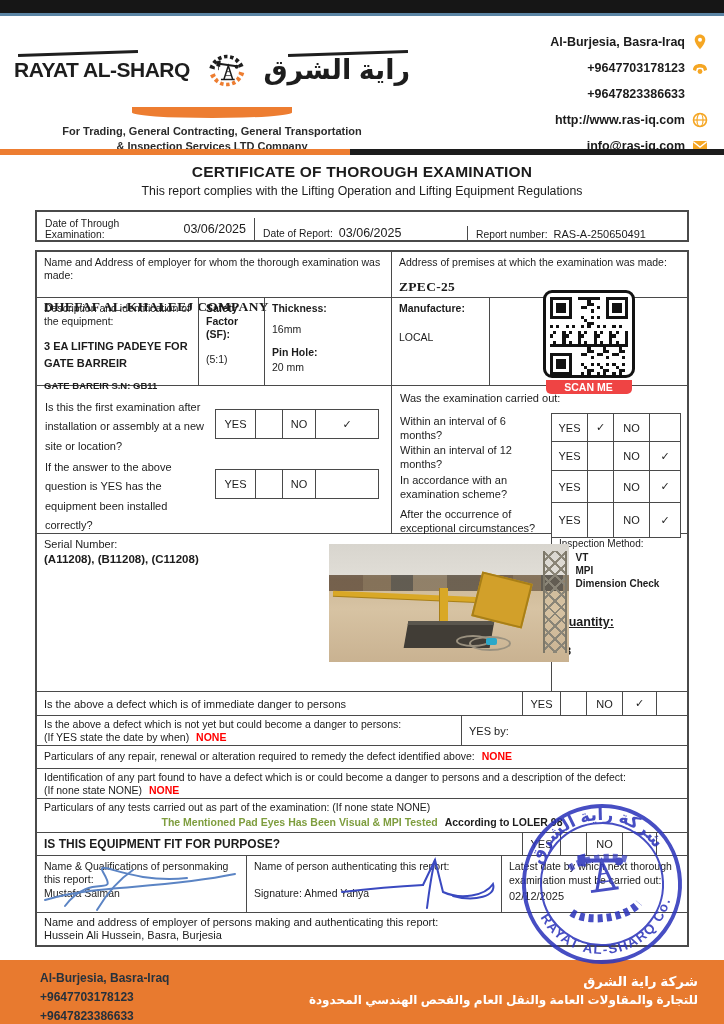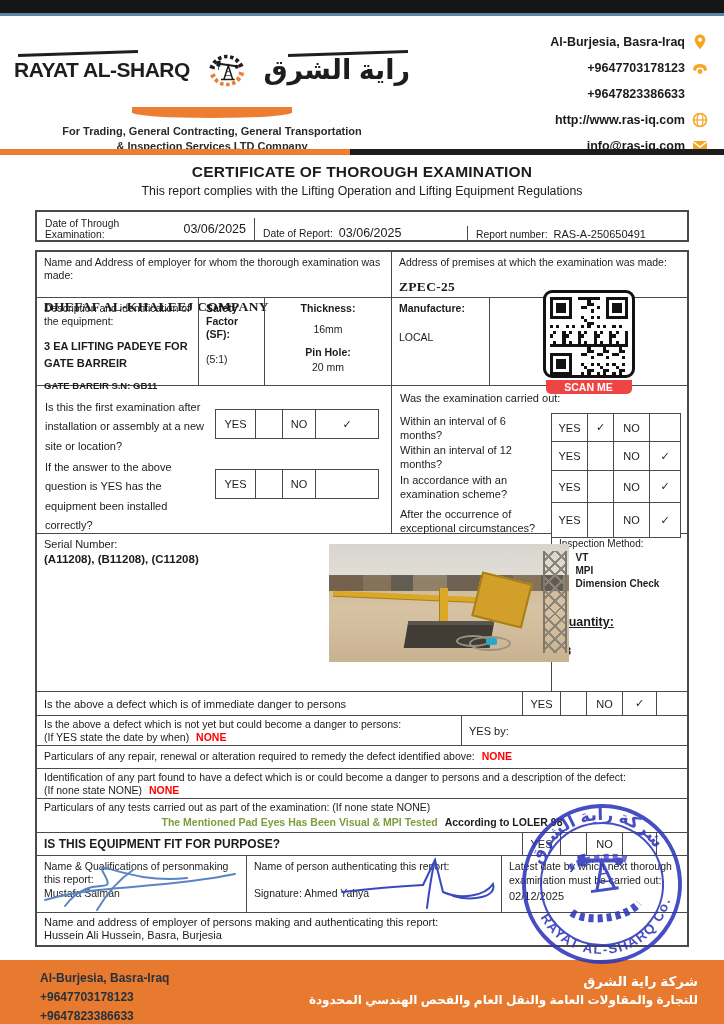--- a/index.html
+++ b/index.html
@@ -55,21 +55,21 @@
   .r-serial { height:158px; }
   .r-immediate { height:24px; }
   .r-future { height:30px; }
   .r-repairs { height:23px; }
   .r-ident { height:30px; }
   .r-tests { height:34px; }
   .r-fit { height:23px; }
   .r-sign { height:57px; }
   .r-emp2 { height:32px; }
 
-  .w162{width:162px;flex:none;} .w66{width:66px;flex:none;} .w127{width:127px;flex:none;text-align:center;}
+  .w162{width:162px;flex:none;} .w66{width:66px;flex:none;} .w127{width:127px;flex:none;}
   .w92{width:92px;flex:none;} .w98{width:98px;flex:none;} .w355{width:355px;flex:none;}
   .w425{width:425px;flex:none;} .w210{width:210px;flex:none;} .w255{width:255px;flex:none;}
   .w135{width:135px;flex:none;}
 
   .qr-cell { display:flex; flex-direction:column; align-items:center; justify-content:center; gap:0; }
   .qr-frame { border:3px solid #121212; border-radius:9px; padding:4px 4px 0 4px; background:#fff; }
   .qr-svg { width:78px; height:78px; display:block; shape-rendering:crispEdges; }
   .scan-label { background:#ef4444; color:#fff; font-size:10.5px; font-weight:bold; text-align:center; padding:1px 0; width:86px; border-radius:0 0 5px 5px; margin-top:2px; }
 
   

